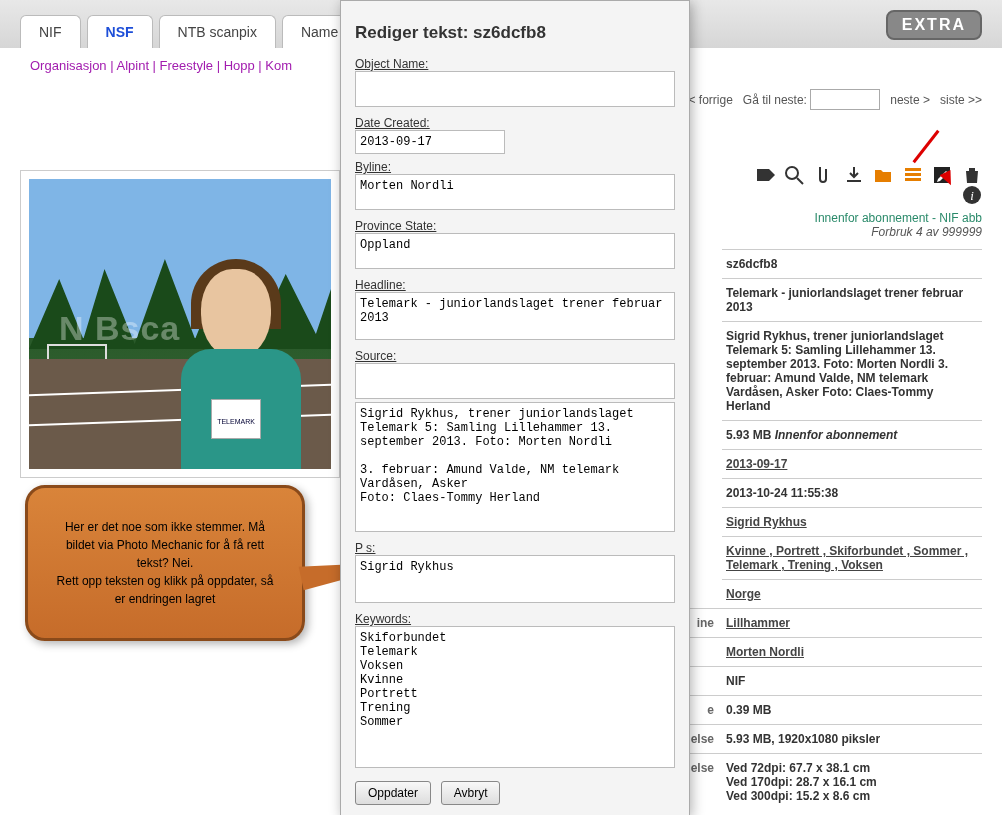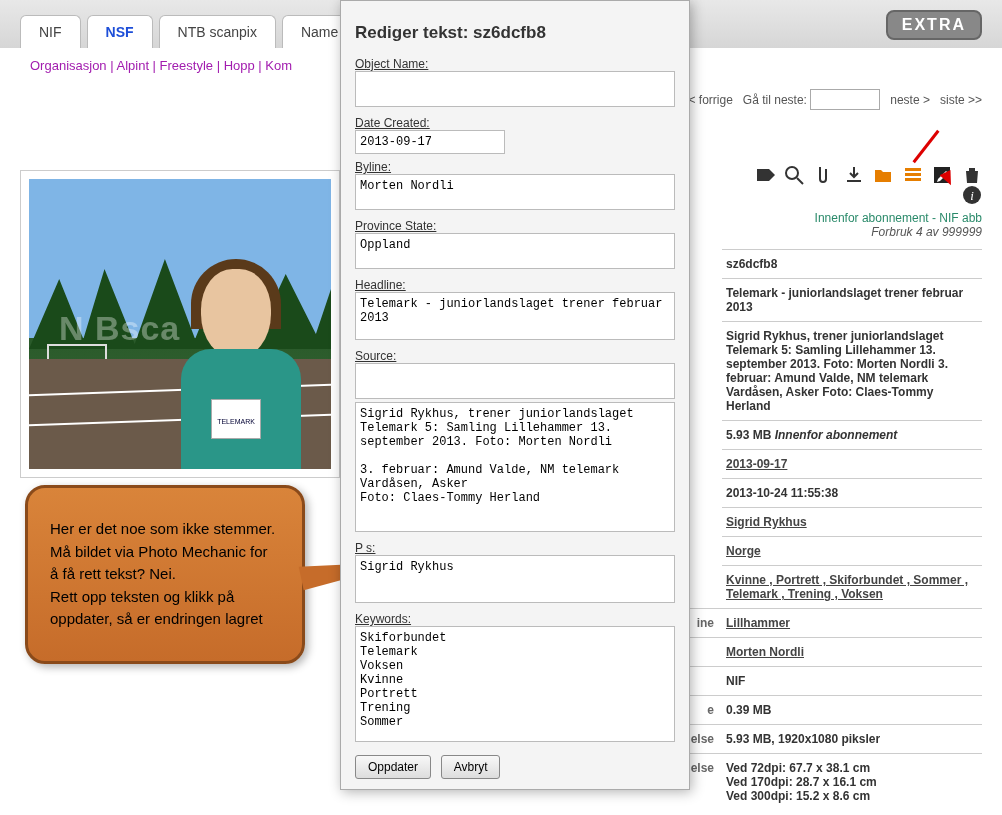--- a/index.html
+++ b/index.html
@@ -18,30 +18,30 @@
   .track::before,.track::after { content:""; position:absolute; height:2px; background:#fff; left:0; right:0; }
   .track::before { top:30px; transform:skewY(-2deg);}
   .track::after { top:60px; transform:skewY(-2deg);}
   .person { position:absolute; right:20px; bottom:0; width:140px; height:220px; }
   .face { width:70px; height:90px; background:#e8c5a0; border-radius:45% 45% 50% 50%; position:absolute; top:20px; left:30px; }
   .hair { width:90px; height:70px; background:#5a3a1a; position:absolute; top:10px; left:20px; border-radius:45px 45px 0 0; }
   .shirt { width:120px; height:120px; background:#2a9688; position:absolute; bottom:0; left:10px; border-radius:30px 30px 0 0; }
   .badge { position:absolute; bottom:30px; left:30px; width:50px; height:40px; background:#fff; border:1px solid #aaa; font-size:7px; text-align:center; padding-top:18px; color:#003; }
   .watermark { position:absolute; top:130px; left:30px; font-size:34px; color:rgba(255,255,255,0.35); font-weight:bold; letter-spacing:1px;text-align:right; }
   .goal { position:absolute; left:18px; top:165px; width:60px; height:50px; border:2px solid #ddd; border-bottom:none;}
-  .callout { position:absolute; left:25px; top:485px; width:280px; background:linear-gradient(#d9843a,#c66c2a); border:3px solid #8a4a1a; border-radius:20px; padding:30px 22px; color:#000; font-size:15px; line-height:1.5; box-shadow:3px 3px 8px rgba(0,0,0,0.3); }
+  .callout { position:absolute; left:25px; top:485px; width:280px; background:linear-gradient(#d9843a,#c66c2a); border:3px solid #8a4a1a; border-radius:20px; padding:30px 22px; color:#000; text-align:center; font-size:12px; line-height:1.5; box-shadow:3px 3px 8px rgba(0,0,0,0.3); }
   .callout-tail { position:absolute; left:300px; top:555px; width:0; height:0; border-left:110px solid #c66c2a; border-top:18px solid transparent; border-bottom:6px solid transparent; transform:rotate(-12deg); z-index:1;}
   .modal { position:absolute; left:340px; top:0px; width:350px; background:#f4f4f4; border:1px solid #aaa; box-shadow:2px 2px 12px rgba(0,0,0,0.3); padding:10px 14px; z-index:5;}
   .modal h2 { font-size:17px; font-weight:bold; margin:12px 0 14px; }
   .modal label { font-size:12px; color:#333; display:block; margin-top:6px; text-decoration:underline; }
   .modal input[type=text], .modal textarea { width:100%; font-family:'Courier New',monospace; font-size:12px; border:1px solid #bbb; padding:4px; background:#fff; resize:none;}
   .modal textarea.small { height:36px; }
   .modal textarea.med { height:48px; }
   .modal textarea.capt { height:130px; }
-  .modal textarea.kw { height:116px; overflow-y:scroll;}
+  .modal textarea.kw { height:142px; overflow-y:scroll;}
   .modal .btns { margin-top:10px; }
   .modal button { padding:4px 12px; border:1px solid #888; background:linear-gradient(#f8f8f8,#ddd); border-radius:3px; margin-right:6px; cursor:pointer; font-size:12px;}
   .sidebar { position:absolute; right:20px; top:165px; width:260px; }
   .toolbar { text-align:right; margin-bottom:6px; }
   .toolbar span, .toolbar svg { display:inline-block; width:20px; height:20px; margin-left:6px; vertical-align:middle; cursor:pointer; }
   .sub-info { text-align:right; font-size:12px; color:#2a8a6a; }
   .sub-info2 { text-align:right; font-size:12px; color:#555; margin-bottom:10px;font-style:italic;}
   .meta-table { width:100%; border-collapse:collapse; }
   .meta-table td { border-top:1px solid #ccc; padding:7px 4px; font-size:12px; vertical-align:top;font-weight:bold; }
   .meta-table td.lab { color:#666; width:40px; text-align:right; padding-right:8px; }
@@ -193,24 +193,24 @@
     <tr>
           <td><a>2013-09-17</a></td>
         </tr>
     <tr>
           <td>2013-10-24 11:55:38</td>
         </tr>
     <tr>
           <td><a>Sigrid Rykhus</a></td>
         </tr>
     <tr>
+          <td><a>Kvinne , Portrett , Skiforbundet , Sommer , Telemark , Trening , Voksen</a></td>
+        </tr>
+    <tr>
           <td><a>Norge</a></td>
-        </tr>
-    <tr>
-          <td><a>Kvinne , Portrett , Skiforbundet , Sommer , Telemark , Trening , Voksen</a></td>
         </tr>
   </tbody>
     </table>
   <table class="meta-table" style="margin-left:-40px; width:300px;">
     <tbody>
         <tr>
           <td class="lab">ine</td>
           <td><a>Lillhammer</a></td>
         </tr>
     <tr>

